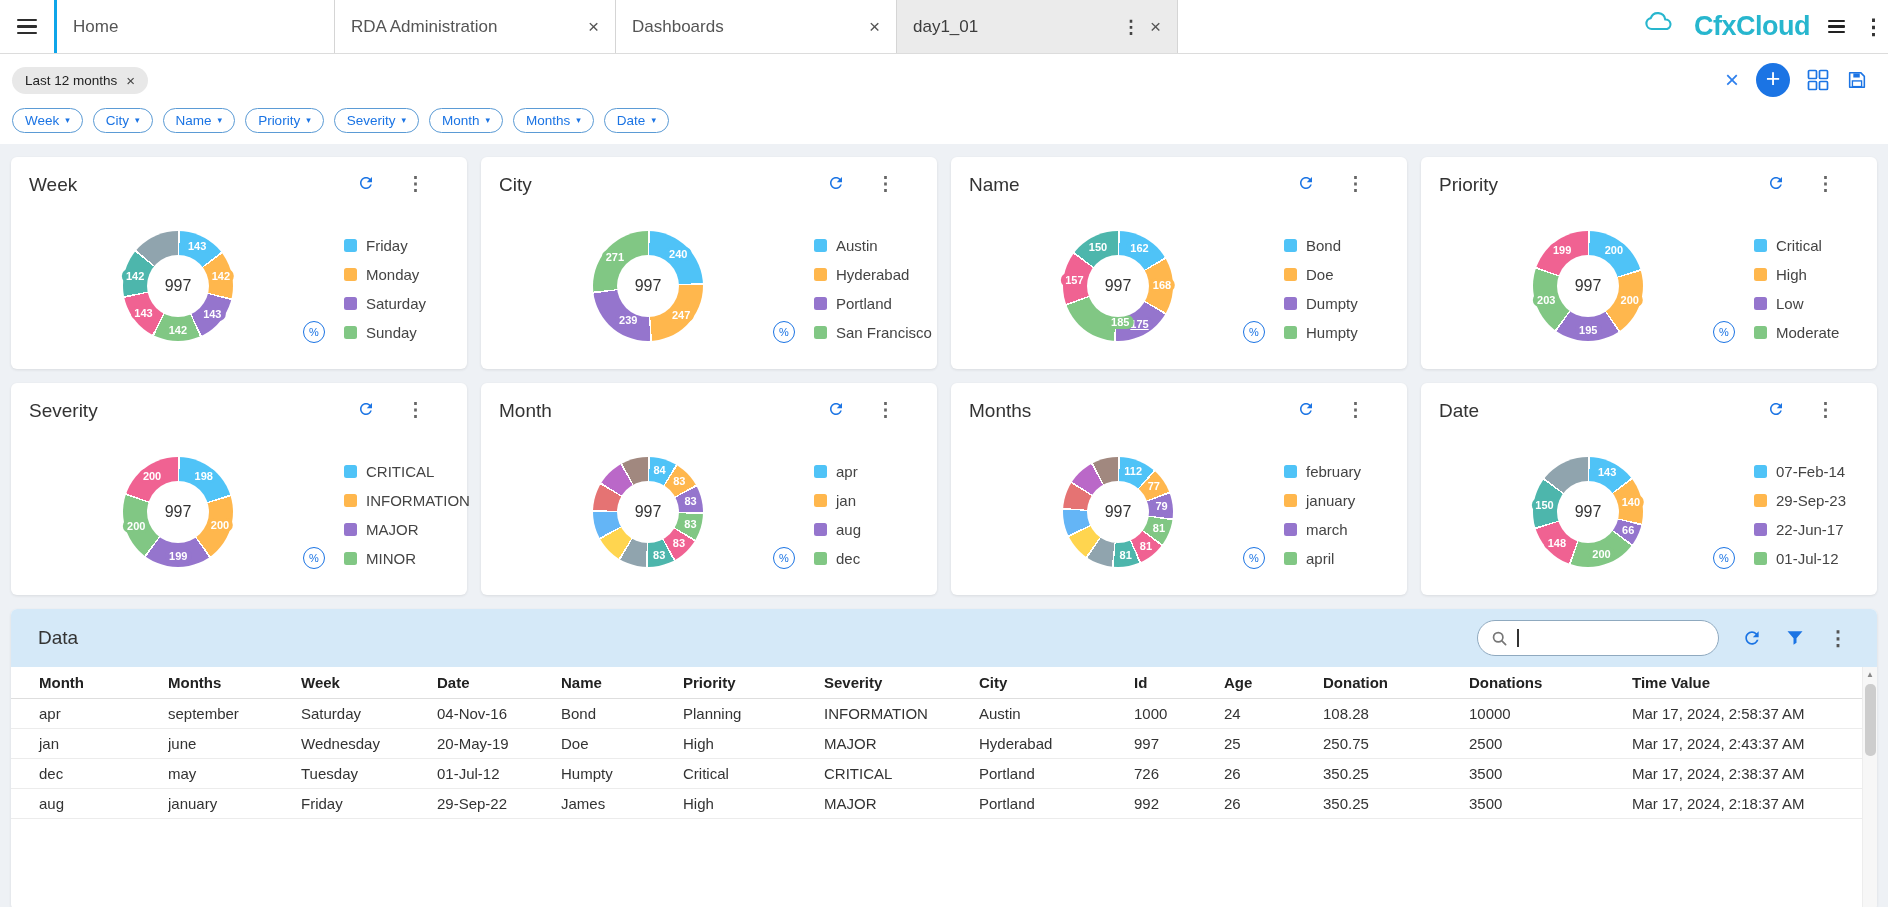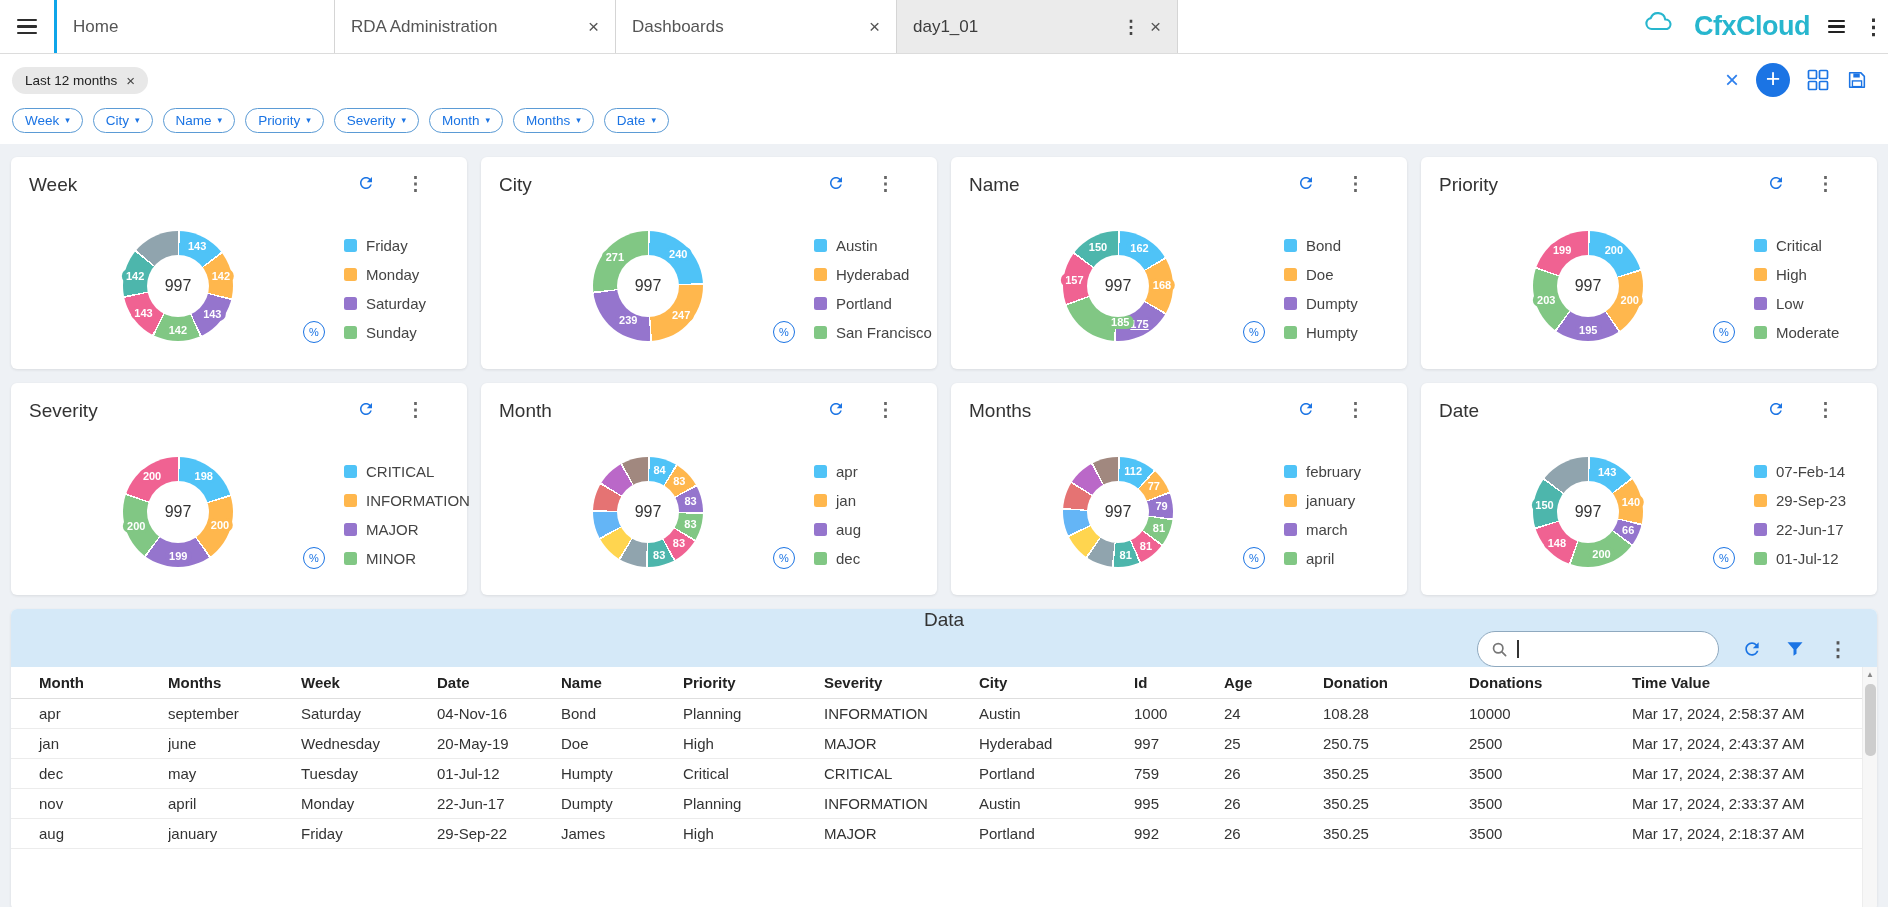--- a/index.html
+++ b/index.html
@@ -48,21 +48,21 @@
   .donut-hole { position:absolute; left:24px; top:24px; width:62px; height:62px; background:#fff; border-radius:50%; display:flex; align-items:center; justify-content:center; font-size:16px; color:#333; }
   .donut-label { position:absolute; transform:translate(-50%,-50%); font-size:11px; color:#fff; padding:1px 4px; border-radius:7px; font-weight:bold; }
   .legend { position:absolute; left:333px; top:74px; }
   .legend-row { display:flex; align-items:center; gap:9px; height:29px; position:relative; }
   .legend-sq { width:13px; height:13px; border-radius:2.5px; flex:none; }
   .legend-label { font-size:15px; color:#444; white-space:nowrap; }
   .pct-badge { position:absolute; left:-41px; top:3px; width:22px; height:22px; border:1.5px solid #1b74e4; border-radius:50%; color:#1b74e4; font-size:11px; display:flex; align-items:center; justify-content:center; background:#fff; cursor:pointer; }
 
   
   .data-panel { margin-top:14px; background:#fff; border-radius:6px; overflow:hidden; height:301px; box-shadow:0 1px 3px rgba(0,0,0,0.09); position:relative; }
-  .panel-header { height:58px; background:#d5e9f8; display:flex; align-items:center; padding:0 27px;flex-direction:column; }
+  .panel-header { height:58px; background:#d5e9f8; display:flex; align-items:center; padding:0 27px; }
   .panel-title { font-size:19px; color:#333; }
   .panel-right { margin-left:auto; display:flex; align-items:center; gap:23px; padding-right:2px; }
   .searchbox { width:242px; height:36px; background:#fff; border:1px solid #8fa9bf; border-radius:18px; display:flex; align-items:center; padding:0 13px; gap:9px; cursor:text; }
   .caret-bar { width:1.5px; height:18px; background:#333; }
   .panel-kebab { font-size:20px; color:#555; font-weight:bold; cursor:pointer; }
 
   table { border-collapse:collapse; width:calc(100% - 15px); table-layout:fixed; }
   th { text-align:left; font-size:15px; color:#222; font-weight:700; height:31px; border-bottom:1px solid #dedede; white-space:nowrap; overflow:hidden; }
   td { font-size:15px; color:#333; height:30px; border-bottom:1px solid #ececec; white-space:nowrap; overflow:hidden; }
   th:first-child, td:first-child { padding-left:28px; }
@@ -553,40 +553,25 @@
           </tr>
           <tr>
             <td>dec</td>
             <td>may</td>
             <td>Tuesday</td>
             <td>01-Jul-12</td>
             <td>Humpty</td>
             <td>Critical</td>
             <td>CRITICAL</td>
             <td>Portland</td>
-            <td>759</td>
+            <td>726</td>
             <td>26</td>
             <td>350.25</td>
             <td>3500</td>
             <td>Mar 17, 2024, 2:38:37 AM</td>
-          </tr>
-          <tr>
-            <td>nov</td>
-            <td>april</td>
-            <td>Monday</td>
-            <td>22-Jun-17</td>
-            <td>Dumpty</td>
-            <td>Planning</td>
-            <td>INFORMATION</td>
-            <td>Austin</td>
-            <td>995</td>
-            <td>26</td>
-            <td>350.25</td>
-            <td>3500</td>
-            <td>Mar 17, 2024, 2:33:37 AM</td>
           </tr>
           <tr>
             <td>aug</td>
             <td>january</td>
             <td>Friday</td>
             <td>29-Sep-22</td>
             <td>James</td>
             <td>High</td>
             <td>MAJOR</td>
             <td>Portland</td>

